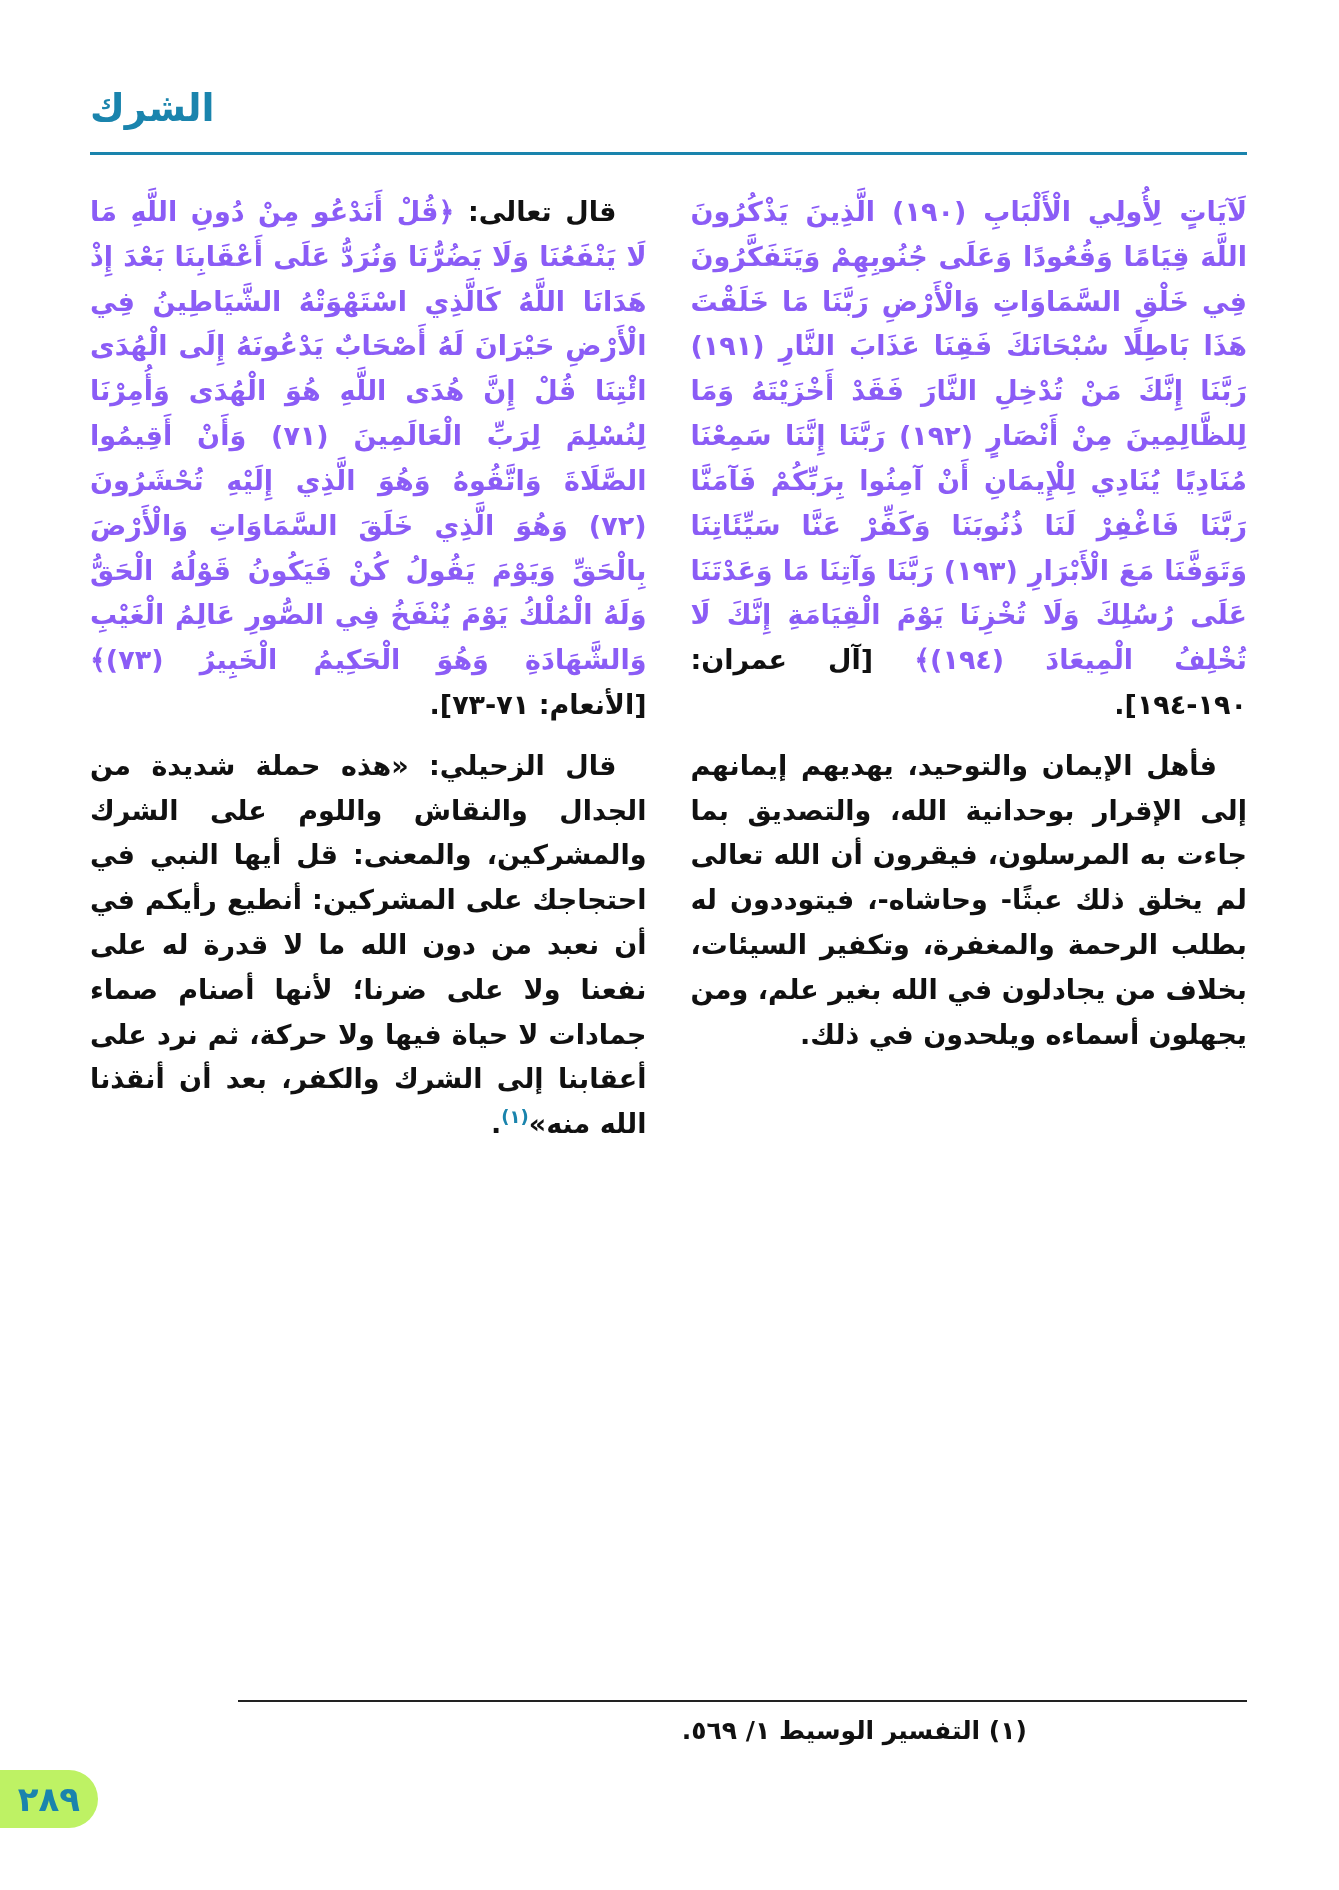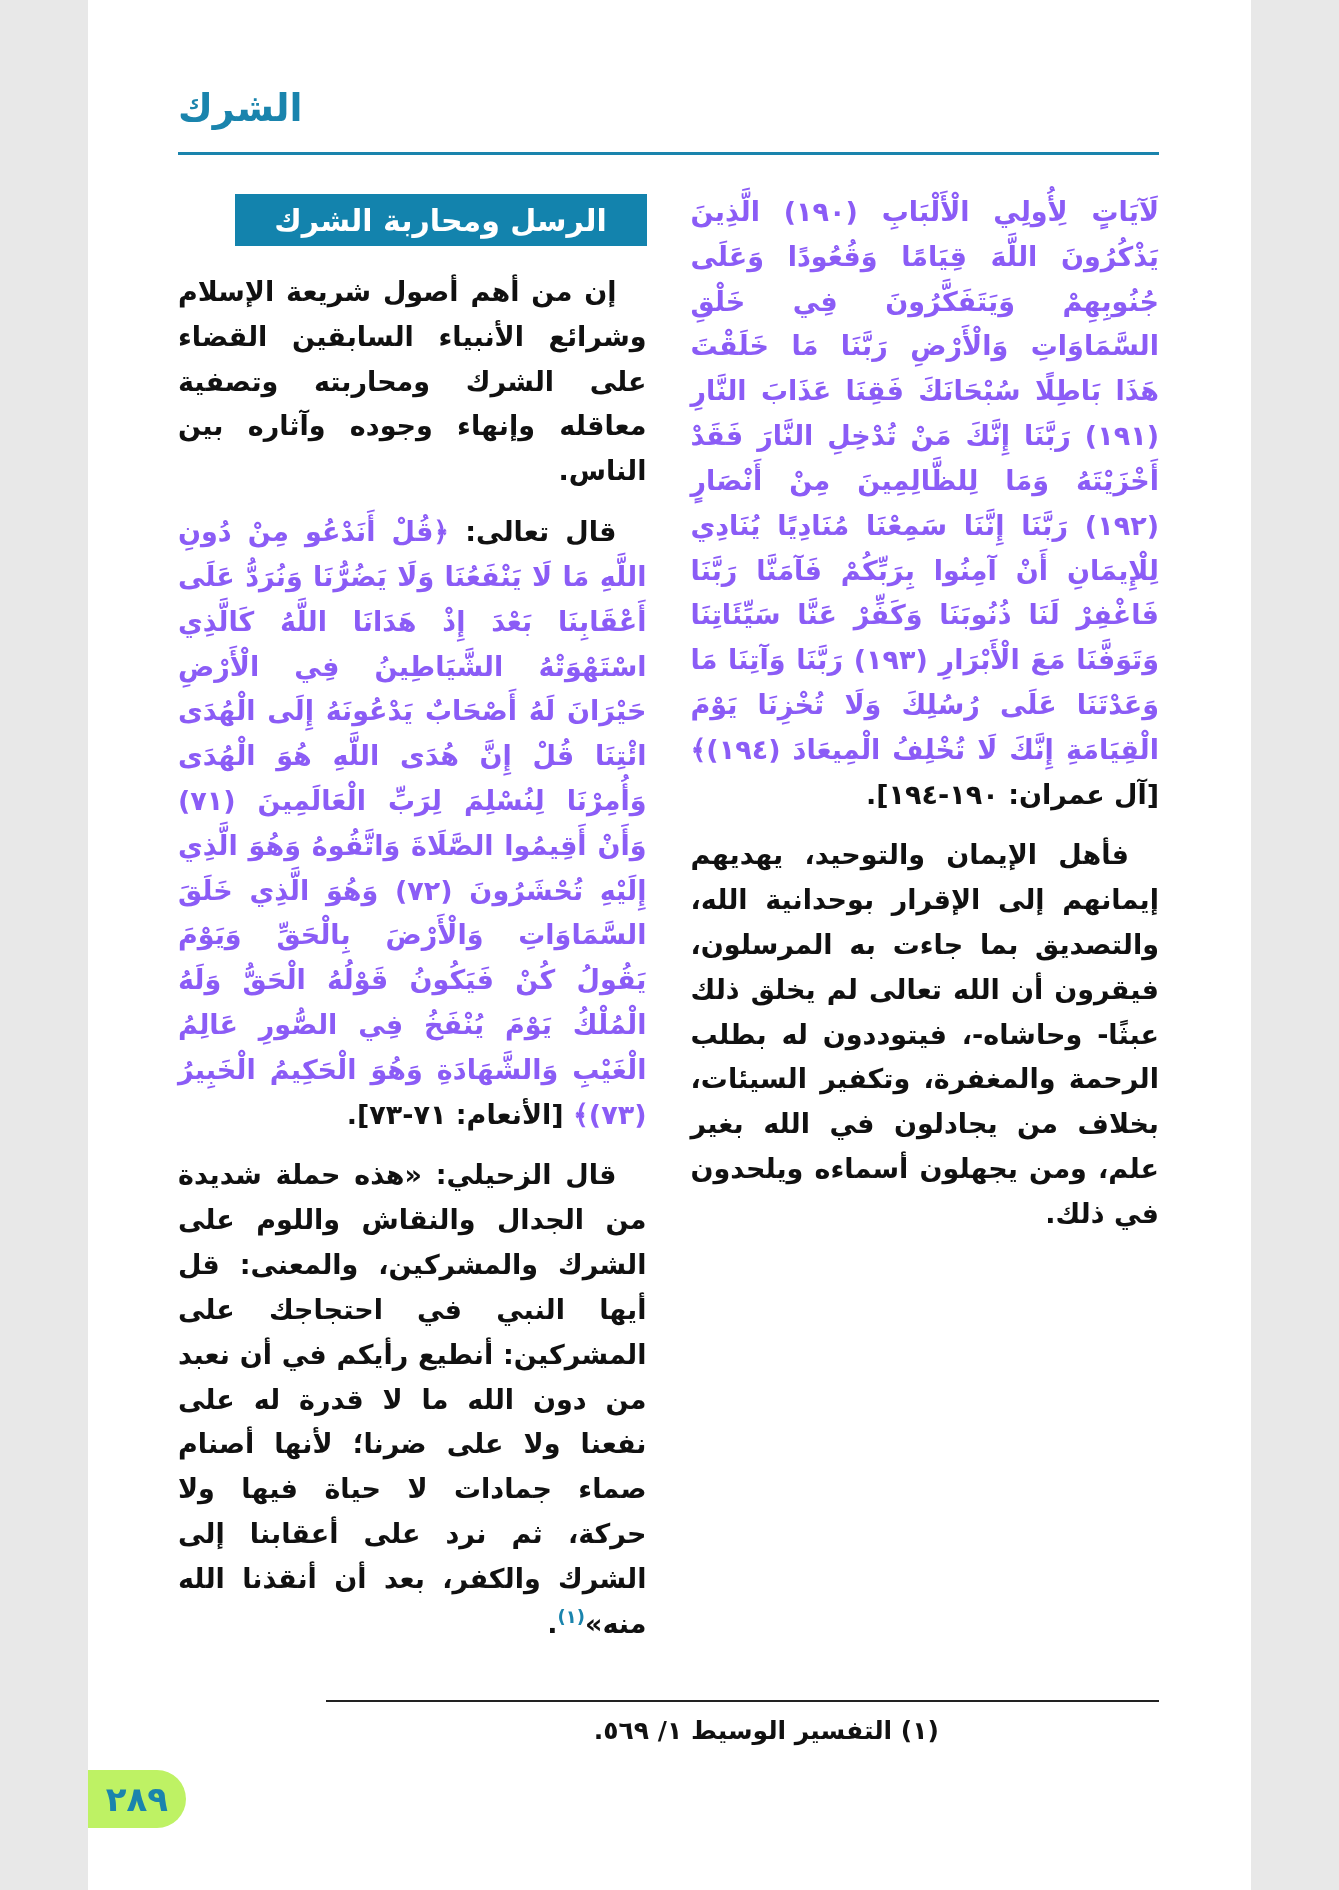--- a/index.html
+++ b/index.html
@@ -1,19 +1,19 @@
 <!DOCTYPE html>
 <html lang="ar"><head>
 <meta charset="utf-8">
 <style>
   * { box-sizing: border-box; }
   html, body { margin: 0; padding: 0; background: #e8e8e8; }
   .page {
     position: relative;
-    width: 1163px;
+    width: 1339px;
     height: 1890px;
     margin: 0 auto;
     background: #ffffff;
     font-family: "DejaVu Sans", sans-serif;
     overflow: hidden;
   }
   .running-head {
     position: absolute;
     top: 86px;
     left: 90px;
@@ -127,24 +127,20 @@
   <div class="header-rule"></div>
 
   <div class="content">
 
     <div class="col col-right">
       <p class="quran-p"><span class="quran">لَآيَاتٍ لِأُولِي الْأَلْبَابِ (١٩٠) الَّذِينَ يَذْكُرُونَ اللَّهَ قِيَامًا وَقُعُودًا وَعَلَى جُنُوبِهِمْ وَيَتَفَكَّرُونَ فِي خَلْقِ السَّمَاوَاتِ وَالْأَرْضِ رَبَّنَا مَا خَلَقْتَ هَذَا بَاطِلًا سُبْحَانَكَ فَقِنَا عَذَابَ النَّارِ (١٩١) رَبَّنَا إِنَّكَ مَنْ تُدْخِلِ النَّارَ فَقَدْ أَخْزَيْتَهُ وَمَا لِلظَّالِمِينَ مِنْ أَنْصَارٍ (١٩٢) رَبَّنَا إِنَّنَا سَمِعْنَا مُنَادِيًا يُنَادِي لِلْإِيمَانِ أَنْ آمِنُوا بِرَبِّكُمْ فَآمَنَّا رَبَّنَا فَاغْفِرْ لَنَا ذُنُوبَنَا وَكَفِّرْ عَنَّا سَيِّئَاتِنَا وَتَوَفَّنَا مَعَ الْأَبْرَارِ (١٩٣) رَبَّنَا وَآتِنَا مَا وَعَدْتَنَا عَلَى رُسُلِكَ وَلَا تُخْزِنَا يَوْمَ الْقِيَامَةِ إِنَّكَ لَا تُخْلِفُ الْمِيعَادَ (١٩٤)﴾</span><span class="ref"> [آل عمران: ١٩٠-١٩٤].</span></p>
       <p class="body-text indent">فأهل الإيمان والتوحيد، يهديهم إيمانهم إلى الإقرار بوحدانية الله، والتصديق بما جاءت به المرسلون، فيقرون أن الله تعالى لم يخلق ذلك عبثًا- وحاشاه-، فيتوددون له بطلب الرحمة والمغفرة، وتكفير السيئات، بخلاف من يجادلون في الله بغير علم، ومن يجهلون أسماءه ويلحدون في ذلك.</p>
     </div>
 
     <div class="col col-left">
-      <div class="section-title-box">
-        <span>الرسل ومحاربة الشرك</span>
-      </div>
-      <p class="body-text indent">إن من أهم أصول شريعة الإسلام وشرائع الأنبياء السابقين القضاء على الشرك ومحاربته وتصفية معاقله وإنهاء وجوده وآثاره بين الناس.</p>
       <p class="body-text indent"><span>قال تعالى: </span><span class="quran">﴿قُلْ أَنَدْعُو مِنْ دُونِ اللَّهِ مَا لَا يَنْفَعُنَا وَلَا يَضُرُّنَا وَنُرَدُّ عَلَى أَعْقَابِنَا بَعْدَ إِذْ هَدَانَا اللَّهُ كَالَّذِي اسْتَهْوَتْهُ الشَّيَاطِينُ فِي الْأَرْضِ حَيْرَانَ لَهُ أَصْحَابٌ يَدْعُونَهُ إِلَى الْهُدَى ائْتِنَا قُلْ إِنَّ هُدَى اللَّهِ هُوَ الْهُدَى وَأُمِرْنَا لِنُسْلِمَ لِرَبِّ الْعَالَمِينَ (٧١) وَأَنْ أَقِيمُوا الصَّلَاةَ وَاتَّقُوهُ وَهُوَ الَّذِي إِلَيْهِ تُحْشَرُونَ (٧٢) وَهُوَ الَّذِي خَلَقَ السَّمَاوَاتِ وَالْأَرْضَ بِالْحَقِّ وَيَوْمَ يَقُولُ كُنْ فَيَكُونُ قَوْلُهُ الْحَقُّ وَلَهُ الْمُلْكُ يَوْمَ يُنْفَخُ فِي الصُّورِ عَالِمُ الْغَيْبِ وَالشَّهَادَةِ وَهُوَ الْحَكِيمُ الْخَبِيرُ (٧٣)﴾</span><span class="ref"> [الأنعام: ٧١-٧٣].</span></p>
       <p class="body-text indent"><span>قال الزحيلي: «هذه حملة شديدة من الجدال والنقاش واللوم على الشرك والمشركين، والمعنى: قل أيها النبي في احتجاجك على المشركين: أنطيع رأيكم في أن نعبد من دون الله ما لا قدرة له على نفعنا ولا على ضرنا؛ لأنها أصنام صماء جمادات لا حياة فيها ولا حركة، ثم نرد على أعقابنا إلى الشرك والكفر، بعد أن أنقذنا الله منه»</span><sup class="fn-marker">(١)</sup><span>.</span></p>
     </div>
 
   </div>
 
   <div class="footnote-rule"></div>
 
   <div class="footnote">(١) التفسير الوسيط ١/ ٥٦٩.</div>
 

